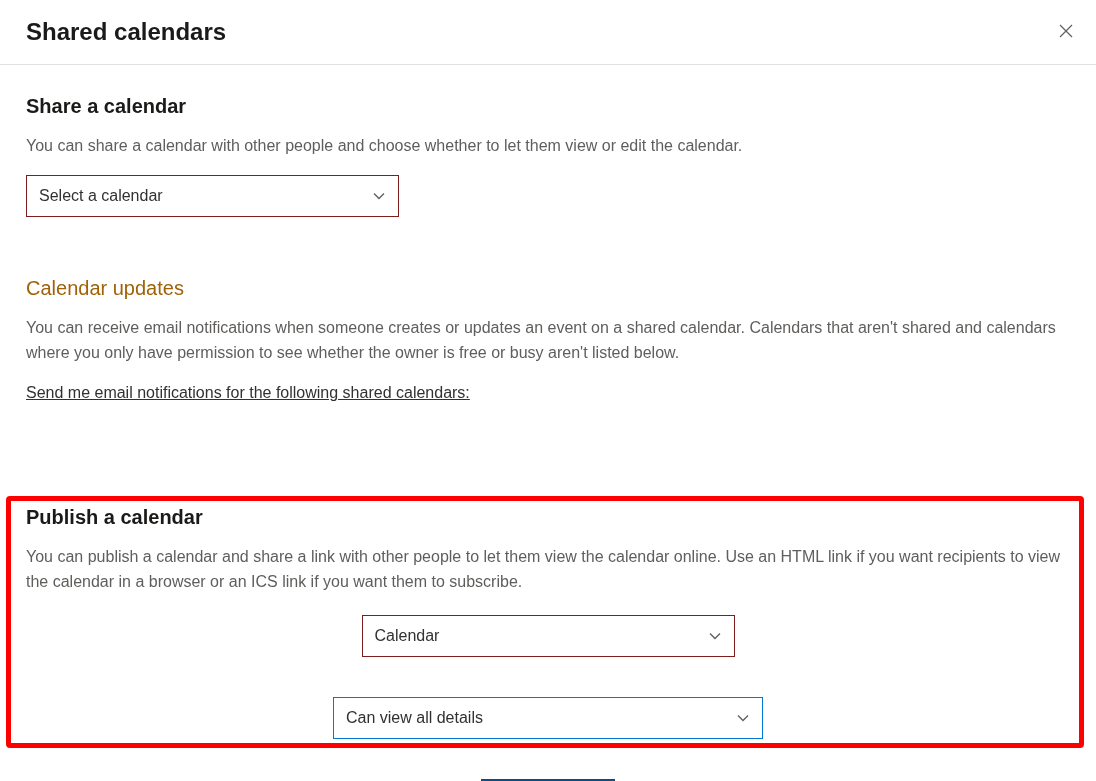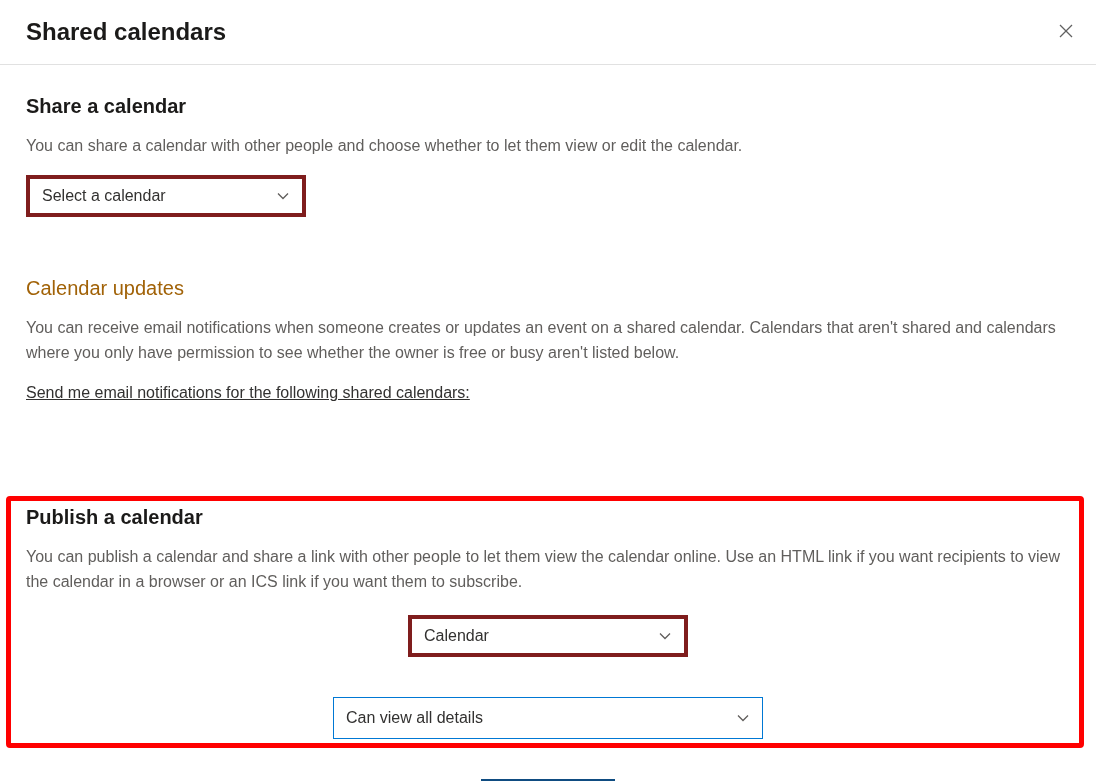--- a/index.html
+++ b/index.html
@@ -74,28 +74,28 @@
       display: flex;
       align-items: center;
       gap: 40px;
       margin-top: 20px;
       flex-direction: column;
     }
     .select {
       display: flex;
       align-items: center;
       justify-content: space-between;
-      border: 4px solid #7f1d1d;
+      border: 1px solid #7f1d1d;
       background: #ffffff;
       padding: 0 12px;
       height: 42px;
       cursor: pointer;
       font-size: 16px;
       color: #323130;
-      width: 280px;
+      width: 373px;
     }
     .select.active {
       border: 1px solid #0078d4;
     }
     .select.wide {
       width: 430px;
     }
     .chevron {
       color: #605e5c;
       display: flex;

